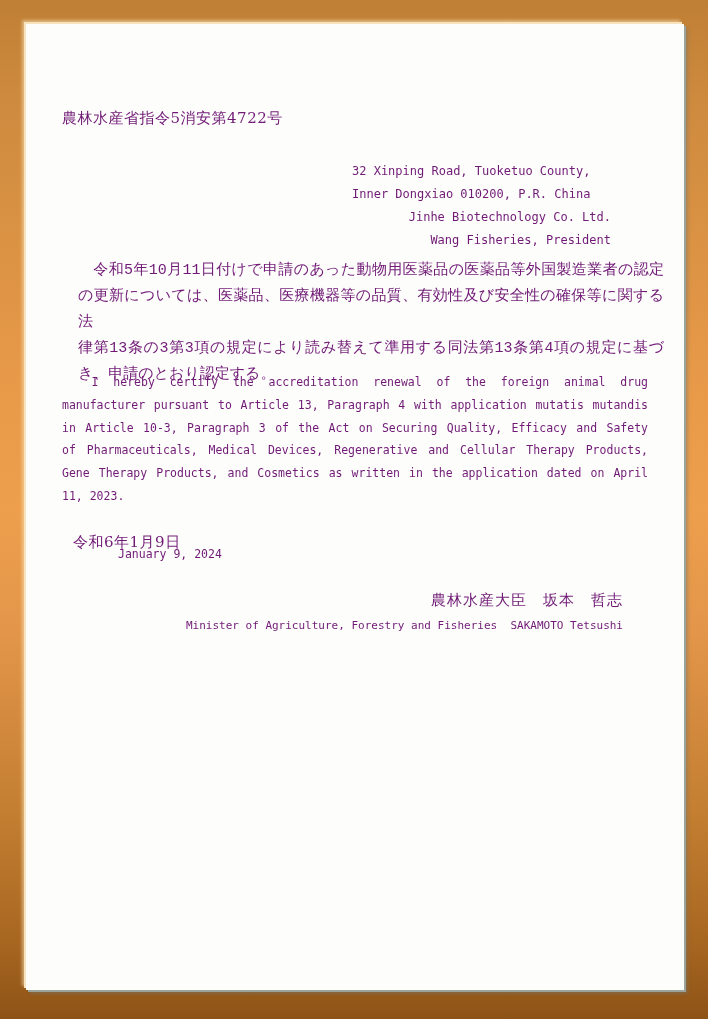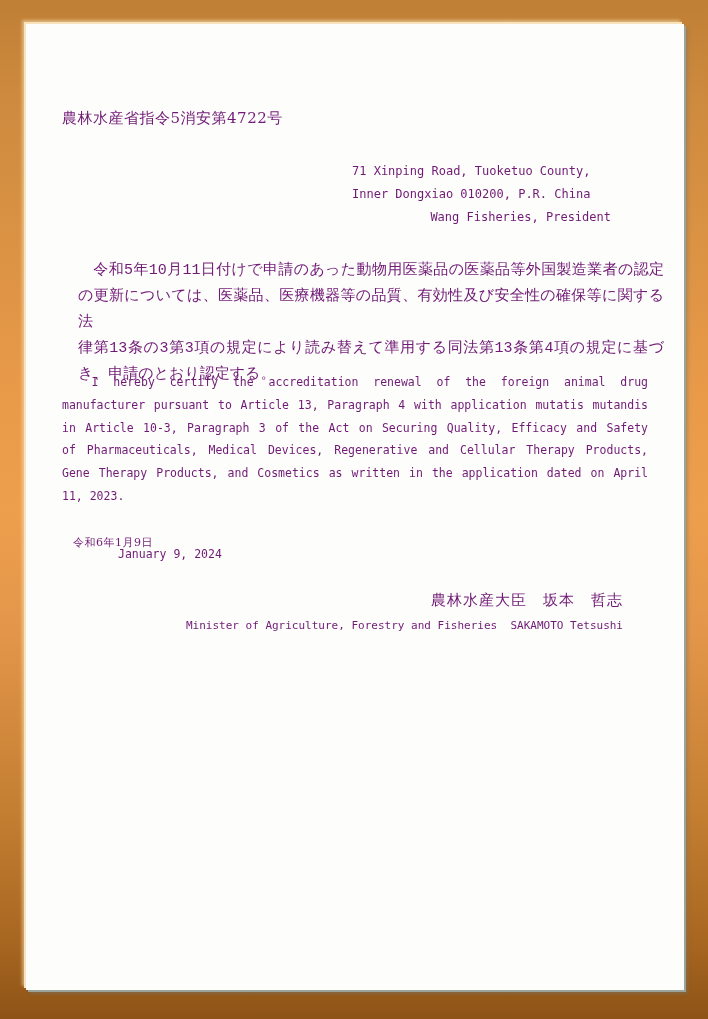--- a/index.html
+++ b/index.html
@@ -64,39 +64,40 @@
     font-size: 15px; line-height: 26px; font-family: Liberation Mono, monospace;
   }
 
   
   .body-en {
     left: 36px; top: 347px; width: 586px;
     font-size: 11.5px; line-height: 22.8px;
   }
 
   
-  .date-jp { left: 47px; top: 508px; font-size: 11px; line-height: 21px; letter-spacing: 0.5px; }
+  .date-jp { left: 47px; top: 508px; font-size: 15px; line-height: 21px; letter-spacing: 0.5px; }
   .date-en { left: 92px; top: 520px; font-size: 11.5px; line-height: 20px; }
 
   
   .signature { right: 61px; top: 564px; text-align: right; }
   .sig-jp { font-size: 15px; line-height: 25px; letter-spacing: 1px; }
   .sig-en { font-size: 11px; line-height: 25px; }
 </style>
 </head>
 <body>
 
 <div class="frame">
   <div class="page">
 
     <div class="block doc-number jp">農林水産省指令5消安第4722号</div>
 
     <div class="block address en">
-      <div class="line addr-left">71 Xinping Road, Tuoketuo County,</div>
+      <div class="line addr-left">32 Xinping Road, Tuoketuo County,</div>
       <div class="line addr-left">Inner Dongxiao 010200, P.R. China</div>
+      <div class="line addr-right">Jinhe Biotechnology Co. Ltd.</div>
       <div class="line addr-right">Wang Fisheries, President</div>
     </div>
 
     <div class="block body-jp jp">
       <div class="line just">　令和5年10月11日付けで申請のあった動物用医薬品の医薬品等外国製造業者の認定</div>
       <div class="line just">の更新については、医薬品、医療機器等の品質、有効性及び安全性の確保等に関する法</div>
       <div class="line just">律第13条の3第3項の規定により読み替えて準用する同法第13条第4項の規定に基づ</div>
       <div class="line last-line">き、申請のとおり認定する。</div>
     </div>
 

